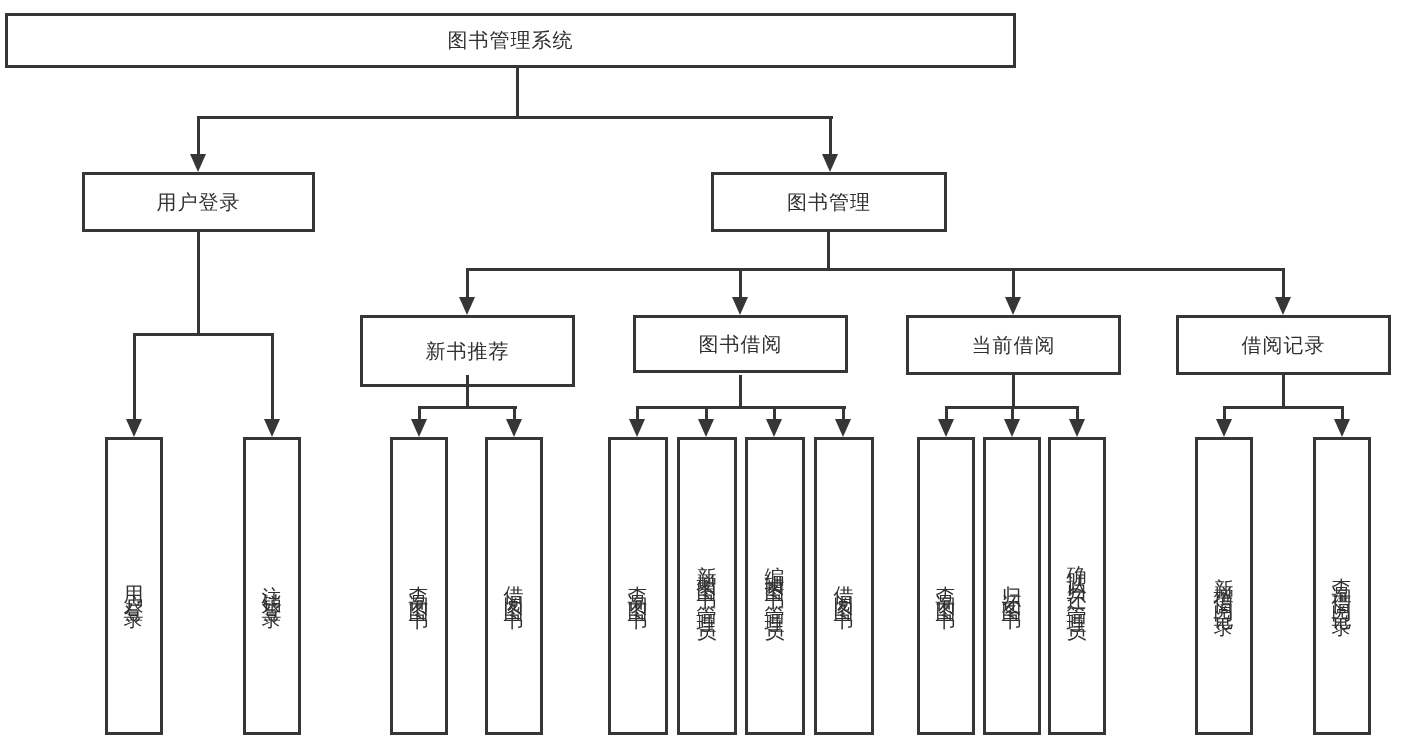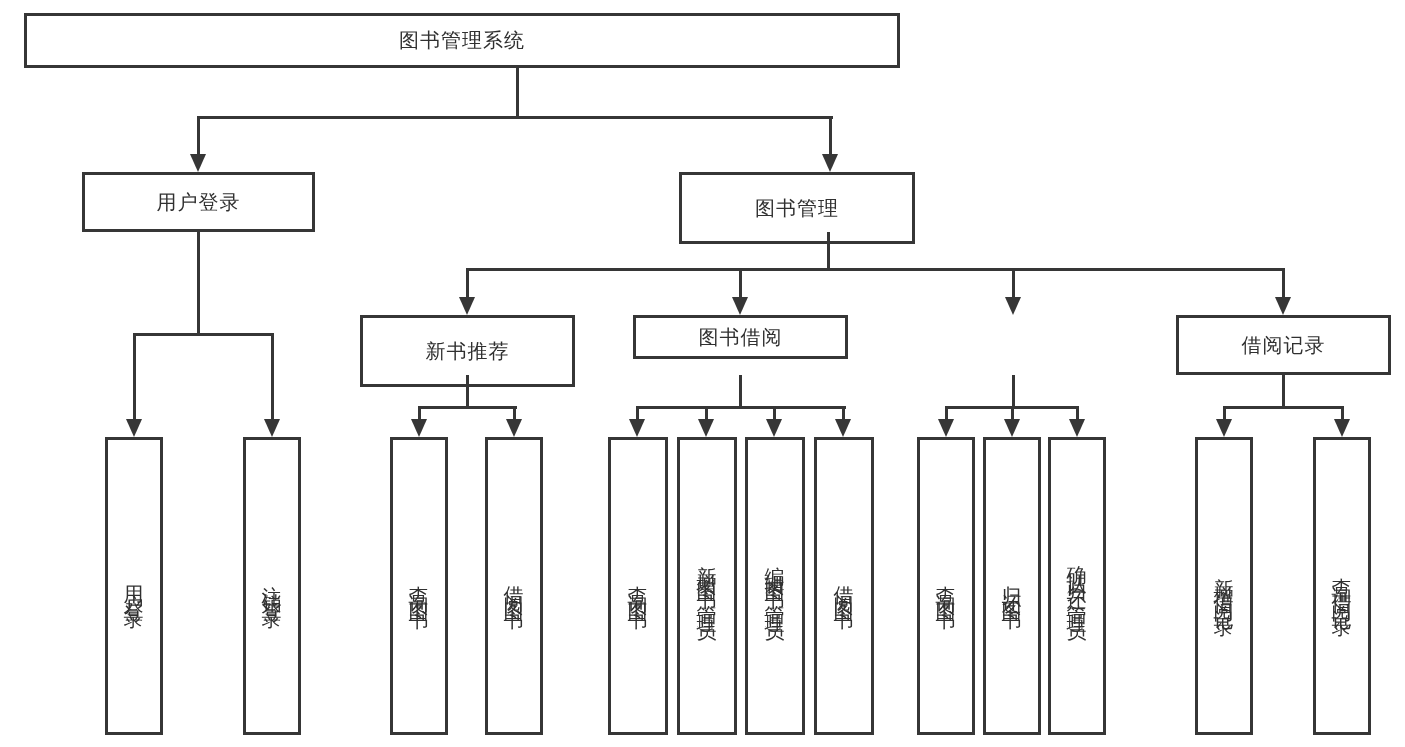--- a/index.html
+++ b/index.html
@@ -68,35 +68,35 @@
     opacity: 0.9;
     z-index: 5;
     white-space: nowrap;
   }
 </style>
 </head>
 <body>
 
 <div class="canvas">
 
-  <div class="node" style="left:24px; top:13px; width:876px; height:55px">
+  <div class="node" style="left:5px; top:13px; width:1011px; height:55px">
     <span>图书管理系统</span>
   </div>
 
   <i class="vl" style="left:516px; top:68px; height:50px"></i>
   <i class="hl" style="left:197px; top:116px; width:636px"></i>
   <i class="vl" style="left:197px; top:116px; height:40px"></i>
   <i class="ah" style="left:190px; top:154px"></i>
   <i class="vl" style="left:829px; top:116px; height:40px"></i>
   <i class="ah" style="left:822px; top:154px"></i>
 
   <div class="node" style="left:82px; top:172px; width:233px; height:60px">
     <span>用户登录</span>
   </div>
-  <div class="node" style="left:679px; top:172px; width:236px; height:72px">
+  <div class="node" style="left:711px; top:172px; width:236px; height:60px">
     <span>图书管理</span>
   </div>
 
   <i class="vl" style="left:197px; top:232px; height:104px"></i>
   <i class="hl" style="left:133px; top:333px; width:141px"></i>
   <i class="vl" style="left:133px; top:333px; height:86px"></i>
   <i class="ah" style="left:126px; top:419px"></i>
   <i class="vl" style="left:271px; top:333px; height:86px"></i>
   <i class="ah" style="left:264px; top:419px"></i>
 
@@ -107,22 +107,25 @@
   <i class="vl" style="left:739px; top:268px; height:31px"></i>
   <i class="ah" style="left:732px; top:297px"></i>
   <i class="vl" style="left:1012px; top:268px; height:31px"></i>
   <i class="ah" style="left:1005px; top:297px"></i>
   <i class="vl" style="left:1282px; top:268px; height:31px"></i>
   <i class="ah" style="left:1275px; top:297px"></i>
 
   <div class="node" style="left:360px; top:315px; width:215px; height:72px">
     <span>新书推荐</span>
   </div>
-  <div class="node" style="left:633px; top:315px; width:215px; height:44px">
+  <div class="node" style="left:633px; top:315px; width:215px; height:58px">
     <span>图书借阅</span>
+  </div>
+  <div class="node" style="left:906px; top:315px; width:215px; height:60px">
+    <span>当前借阅</span>
   </div>
   <div class="node" style="left:1176px; top:315px; width:215px; height:60px">
     <span>借阅记录</span>
   </div>
 
   <i class="vl" style="left:466px; top:375px; height:34px"></i>
   <i class="hl" style="left:418px; top:406px; width:99px"></i>
   <i class="vl" style="left:418px; top:406px; height:15px"></i>
   <i class="ah" style="left:411px; top:419px"></i>
   <i class="vl" style="left:513px; top:406px; height:15px"></i>

